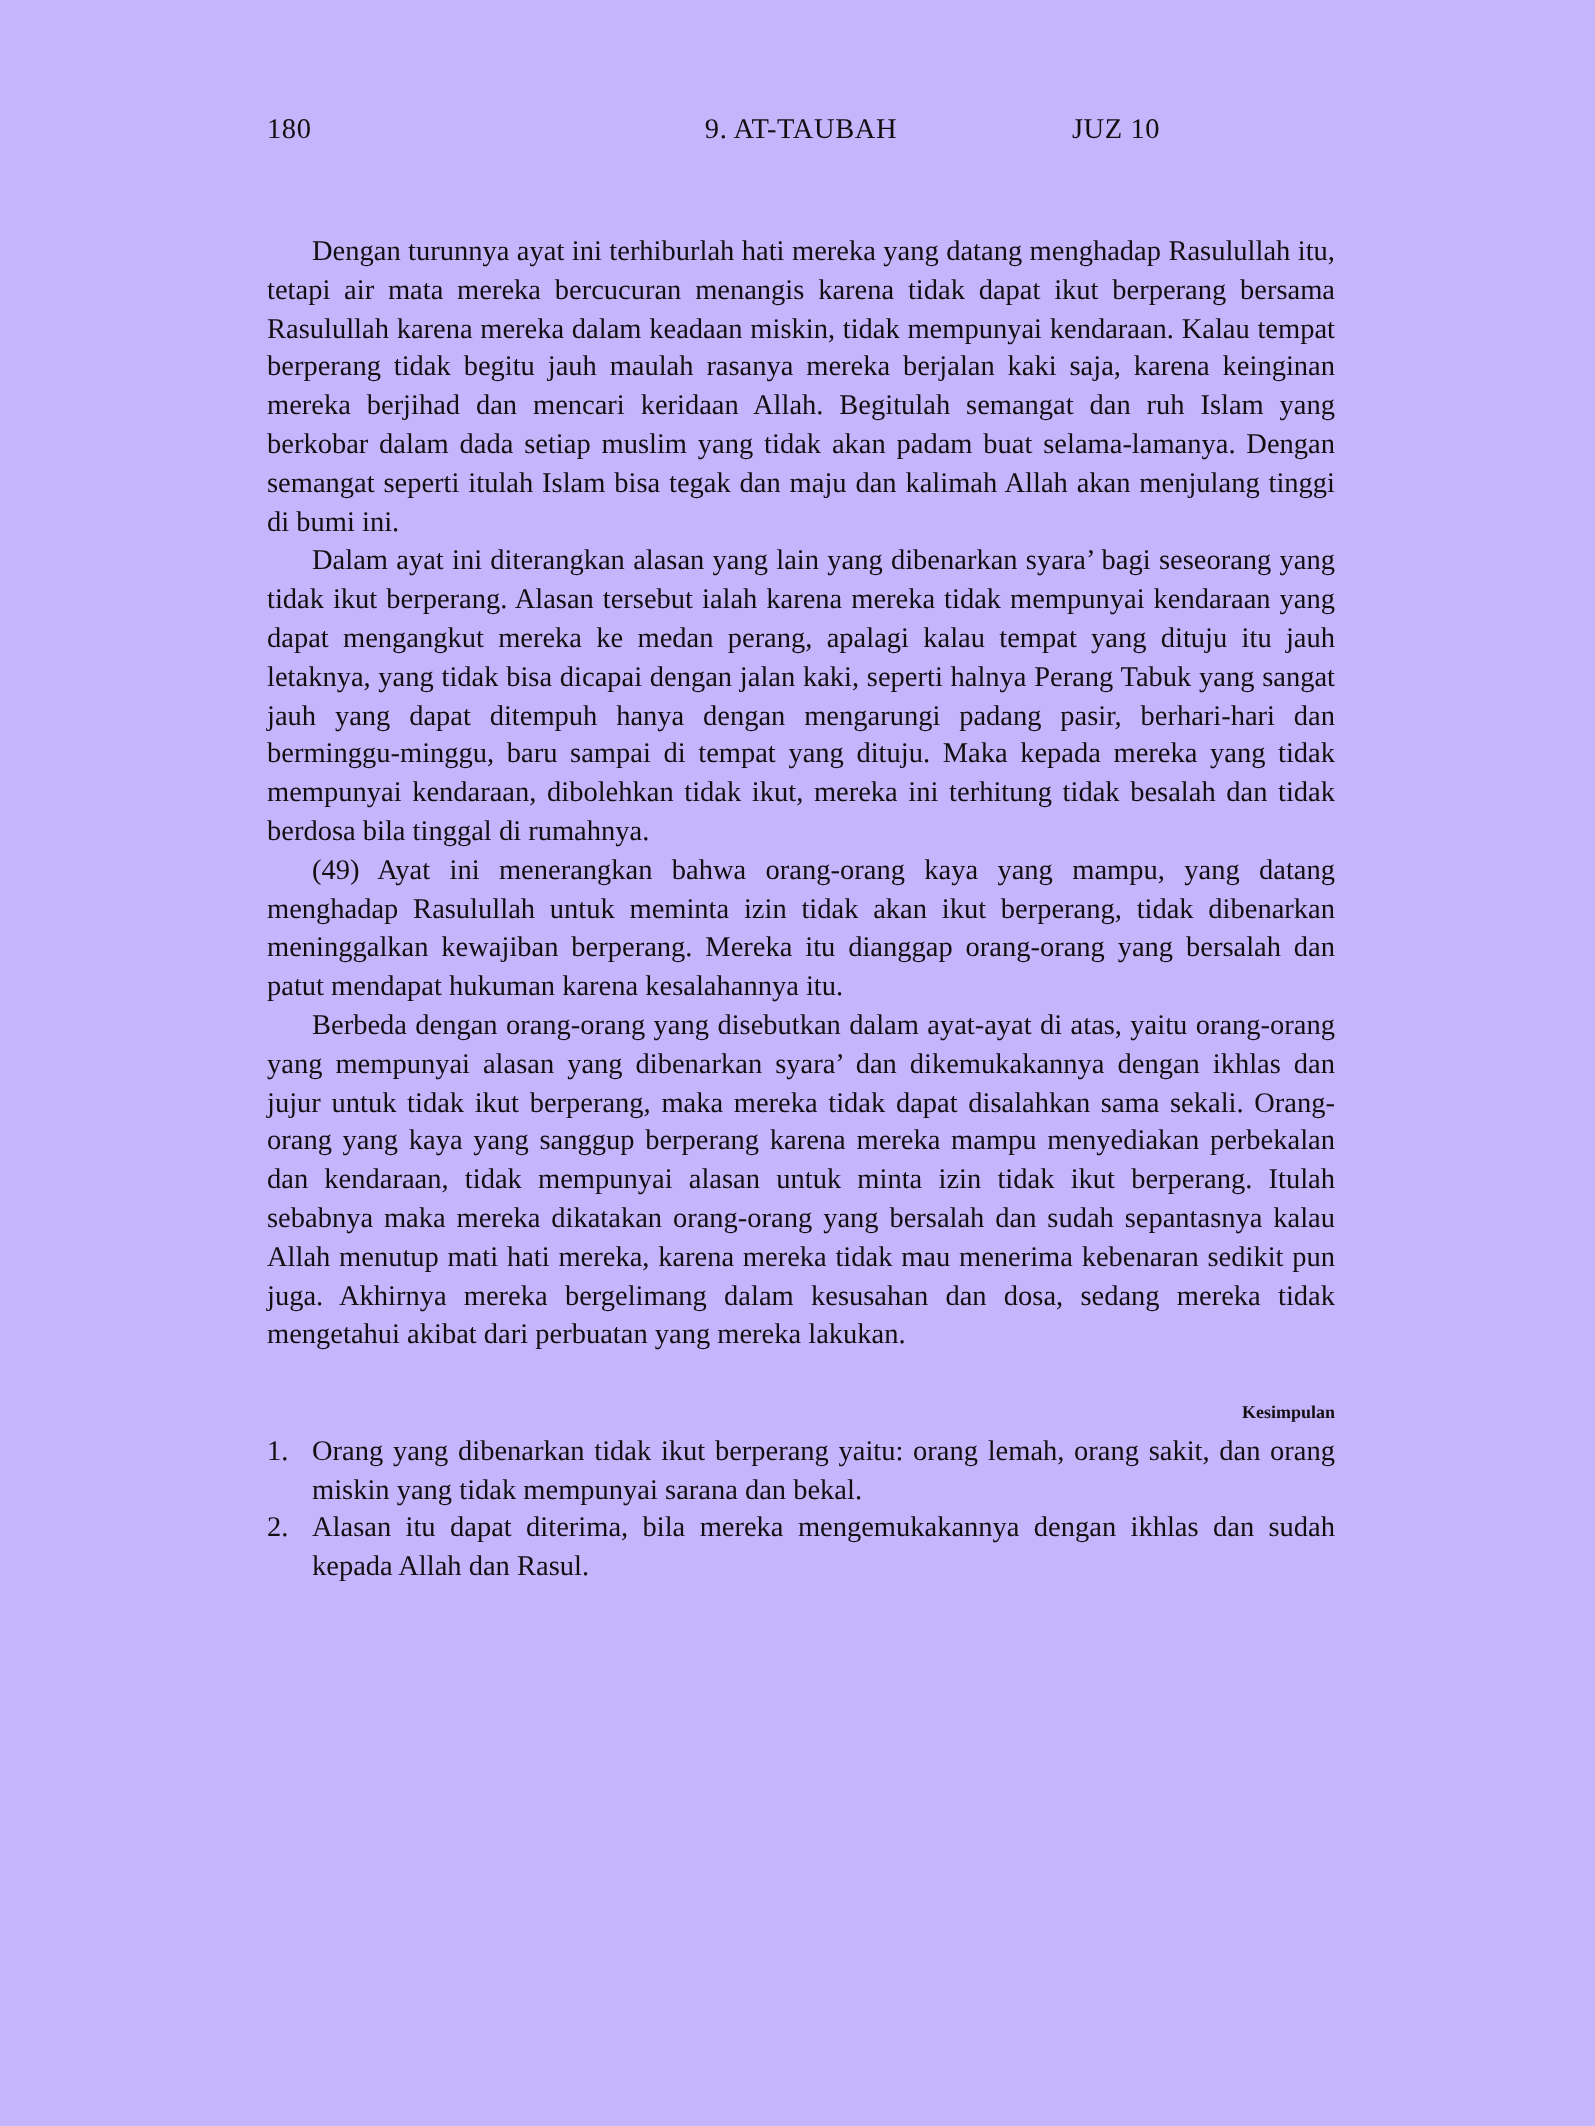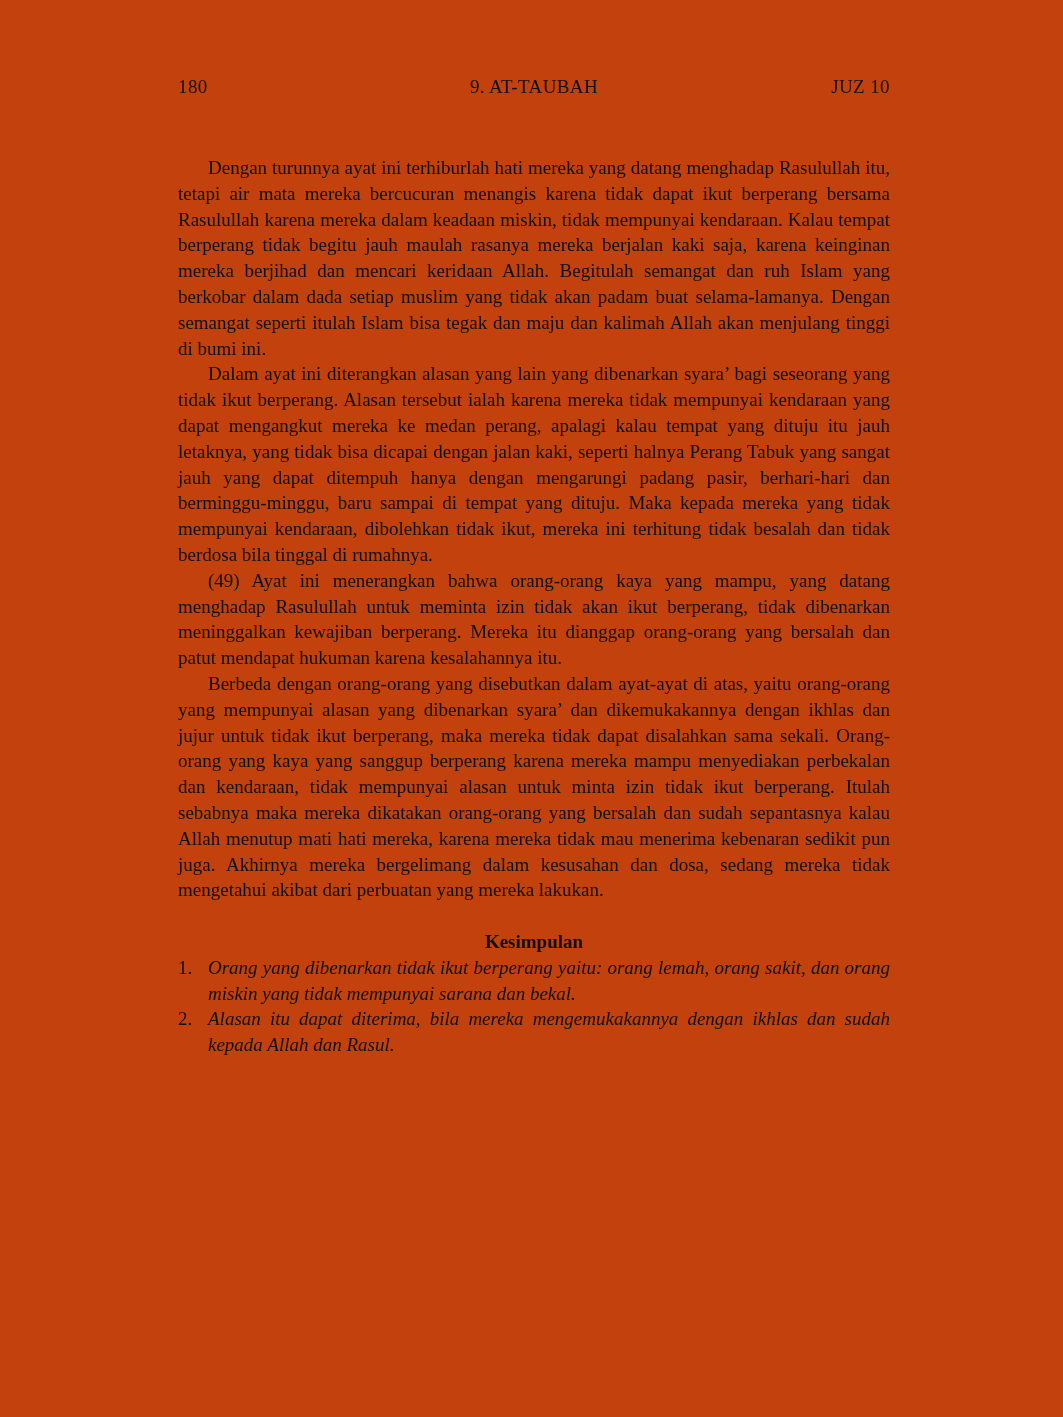--- a/index.html
+++ b/index.html
@@ -11,58 +11,58 @@
     font-family: "Liberation Serif", serif;
     color: #101010;
     overflow: hidden;
     position: relative;
   }
   .sheet {
     position: absolute;
     top: 0; left: 0;
     width: 1063px;
     height: 1417px;
-    background: #c2410c;
+    background: #c4b5fd;
   }
   .content {
     position: absolute;
     left: 178px;
     top: 76px;
     width: 712px;
   }
   .page-header {
     display: grid;
     grid-template-columns: 1fr auto 1fr;
     font-size: 19px;
     letter-spacing: 0.4px;
   }
   .page-header .hl { text-align: left; }
   .page-header .hc { text-align: right; }
-  .page-header .hr { text-align: right; }
+  .page-header .hr { text-align: center; }
 
   .body-text {
     margin-top: 57px;
     font-size: 19px;
     line-height: 25.8px;
     text-align: justify;
   }
   p.para { margin: 0; }
   p.indent { text-indent: 30px; font-family: Liberation Serif, serif; }
 
   .heading {
     font-weight: bold;
-    font-size: 19px;
+    font-size: 12px;
     line-height: 25.8px;
     margin: 25.8px 0 0 0;
-    text-align: center;
+    text-align: right;
   }
   .list { margin: 0; }
   .list-item { display: flex; }
   .list-item .num { flex: 0 0 30px; }
-  .list-item .txt { flex: 1; text-align: justify; font-style: italic; }
+  .list-item .txt { flex: 1; text-align: justify; }
 </style>
 </head>
 <body>
 
 <div class="sheet">
   <div class="content">
 
     <div class="page-header">
       <span class="hl">180</span>
       <span class="hc">9. AT-TAUBAH</span>

